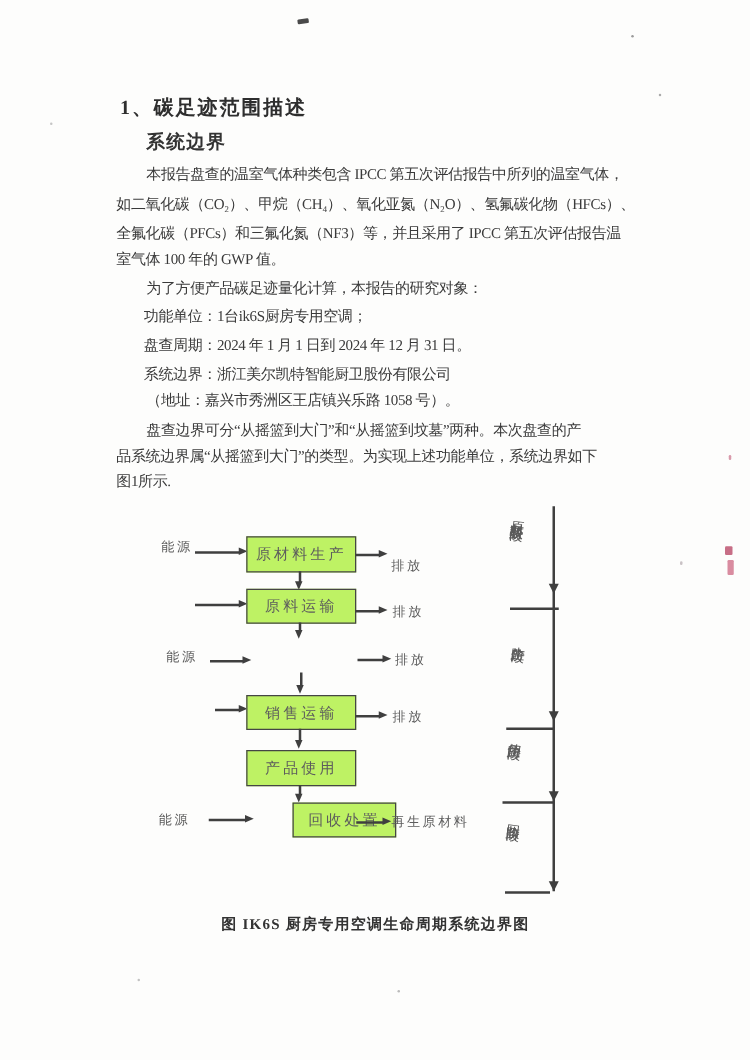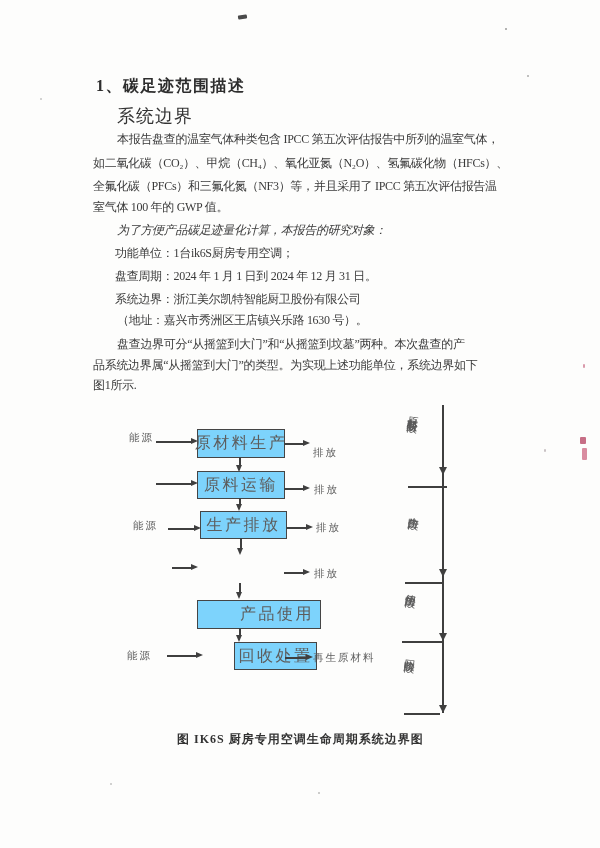--- a/index.html
+++ b/index.html
@@ -4,29 +4,29 @@
 <style>
   html,body { margin:0; padding:0; }
   .page {
     position:relative; width:600px; height:848px;
     background:#fdfdfc; overflow:hidden;
     font-family:"Liberation Serif","DejaVu Serif",serif;
     color:#383838;
   }
   .abs { position:absolute; }
   .title { font-size:16px; font-weight:bold; letter-spacing:1.5px; color:#2e2e2e; white-space:nowrap; }
-  .heading { font-size:18px; font-weight:normal; letter-spacing:1px; color:#333; white-space:nowrap; }
+  .heading { font-size:15px; font-weight:bold; letter-spacing:1px; color:#333; white-space:nowrap; }
   .bodyline { font-size:12px; letter-spacing:-0.3px; white-space:nowrap; color:#3a3a3a; }
   .caption { font-size:12px; font-weight:600; letter-spacing:1px; white-space:nowrap; color:#333; }
 
   
   .pbox {
-    position:absolute; border:1.5px solid #454545; background:#7dd3fc;
+    position:absolute; border:1.5px solid #454545; background:#bef264;
     display:flex; align-items:center; justify-content:center;
-    font-size:16px; letter-spacing:2.5px; color:#5d5d5d; white-space:nowrap;
+    font-size:12px; letter-spacing:2.5px; color:#5d5d5d; white-space:nowrap;
   }
   .dlabel { position:absolute; font-size:10.5px; letter-spacing:2px; color:#5d5d5d; white-space:nowrap; }
   .harrow { position:absolute; height:1.5px; background:#3f3f3f; }
   .harrow::after {
     content:""; position:absolute; right:-6px; top:-2.8px; width:0; height:0;
     border-left:7px solid #3f3f3f; border-top:3.5px solid transparent; border-bottom:3.5px solid transparent;
   }
   .varrow { position:absolute; width:1.5px; background:#3f3f3f; }
   .varrow::after {
     content:""; position:absolute; bottom:-6px; left:-2.8px; width:0; height:0;
@@ -50,25 +50,25 @@
 
 <div class="page">
 
   <div class="abs title" style="left:96px; top:76px;">1、碳足迹范围描述</div>
   <div class="abs heading" style="left:117px; top:104px;">系统边界</div>
 
   <div class="abs bodyline" style="left:93px;  top:155px;">如二氧化碳（CO₂）、甲烷（CH₄）、氧化亚氮（N₂O）、氢氟碳化物（HFCs）、</div>
   <div class="abs bodyline" style="left:117px; top:131px;">本报告盘查的温室气体种类包含 IPCC 第五次评估报告中所列的温室气体，</div>
   <div class="abs bodyline" style="left:93px;  top:178px;">全氟化碳（PFCs）和三氟化氮（NF3）等，并且采用了 IPCC 第五次评估报告温</div>
   <div class="abs bodyline" style="left:93px;  top:199px;">室气体 100 年的 GWP 值。</div>
-  <div class="abs bodyline" style="left:117px; top:222px;font-style:italic;">为了方便产品碳足迹量化计算，本报告的研究对象：</div>
+  <div class="abs bodyline" style="left:117px; top:222px;">为了方便产品碳足迹量化计算，本报告的研究对象：</div>
   <div class="abs bodyline" style="left:115px; top:245px;">功能单位：1台ik6S厨房专用空调；</div>
   <div class="abs bodyline" style="left:115px; top:268px;">盘查周期：2024 年 1 月 1 日到 2024 年 12 月 31 日。</div>
   <div class="abs bodyline" style="left:115px; top:291px;">系统边界：浙江美尔凯特智能厨卫股份有限公司</div>
-  <div class="abs bodyline" style="left:117px; top:312px;">（地址：嘉兴市秀洲区王店镇兴乐路 1630 号）。</div>
+  <div class="abs bodyline" style="left:117px; top:312px;">（地址：嘉兴市秀洲区王店镇兴乐路 1058 号）。</div>
   <div class="abs bodyline" style="left:117px; top:336px;">盘查边界可分“从摇篮到大门”和“从摇篮到坟墓”两种。本次盘查的产</div>
   <div class="abs bodyline" style="left:93px;  top:357px;">品系统边界属“从摇篮到大门”的类型。为实现上述功能单位，系统边界如下</div>
   <div class="abs bodyline" style="left:93px;  top:377px;">图1所示.</div>
 
   <div class="dlabel" style="left:129px; top:431px;">能源</div>
   <div class="harrow" style="left:156px; top:441px; width:36px;"></div>
   <div class="pbox" style="left:197px; top:429px; width:86px; height:27px;">
     <span>原材料生产</span>
   </div>
   <div class="harrow" style="left:284px; top:443px; width:20px;"></div>
@@ -78,33 +78,33 @@
   <div class="harrow" style="left:156px; top:483px; width:36px;"></div>
   <div class="pbox" style="left:197px; top:471px; width:86px; height:26px;">
     <span>原料运输</span>
   </div>
   <div class="harrow" style="left:284px; top:488px; width:20px;"></div>
   <div class="dlabel" style="left:314px; top:483px;">排放</div>
   <div class="varrow" style="left:239px; top:498px; height:7px;"></div>
 
   <div class="dlabel" style="left:133px; top:519px;">能源</div>
   <div class="harrow" style="left:168px; top:528px; width:27px;"></div>
-  <div class="pbox" style="left:200px; top:511px; width:85px; height:26px;">
-    <span>生产排放</span>
-  </div>
   <div class="harrow" style="left:286px; top:527px; width:21px;"></div>
   <div class="dlabel" style="left:316px; top:521px;">排放</div>
   <div class="varrow" style="left:240px; top:538px; height:11px;"></div>
 
   <div class="harrow" style="left:172px; top:567px; width:20px;"></div>
+  <div class="pbox" style="left:197px; top:556px; width:86px; height:26px;">
+    <span>销售运输</span>
+  </div>
   <div class="harrow" style="left:284px; top:572px; width:20px;"></div>
   <div class="dlabel" style="left:314px; top:567px;">排放</div>
   <div class="varrow" style="left:239px; top:583px; height:10px;"></div>
 
-  <div class="pbox" style="left:197px; top:600px; width:86px; height:27px;padding-left:36px;">
+  <div class="pbox" style="left:197px; top:600px; width:86px; height:27px;">
     <span>产品使用</span>
   </div>
   <div class="varrow" style="left:239px; top:628px; height:8px;"></div>
 
   <div class="dlabel" style="left:127px; top:649px;">能源</div>
   <div class="harrow" style="left:167px; top:655px; width:30px;"></div>
   <div class="pbox" style="left:202px; top:642px; width:81px; height:26px;margin-left:32px;">
     <span>回收处置</span>
   </div>
   <div class="harrow" style="left:285px; top:657px; width:22px;"></div>

